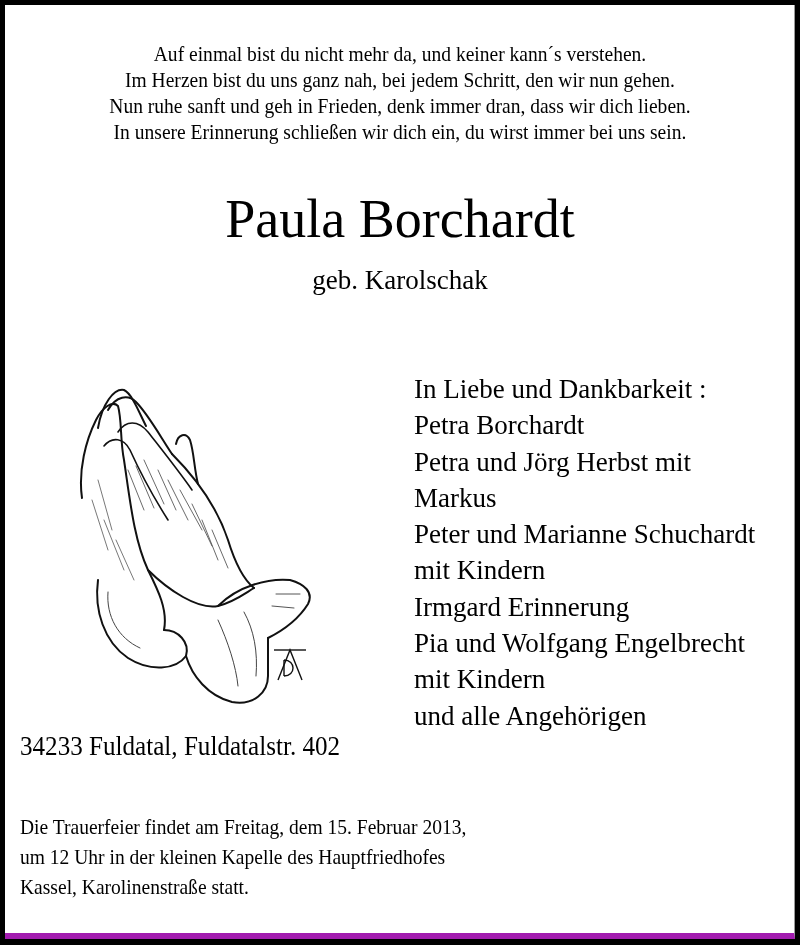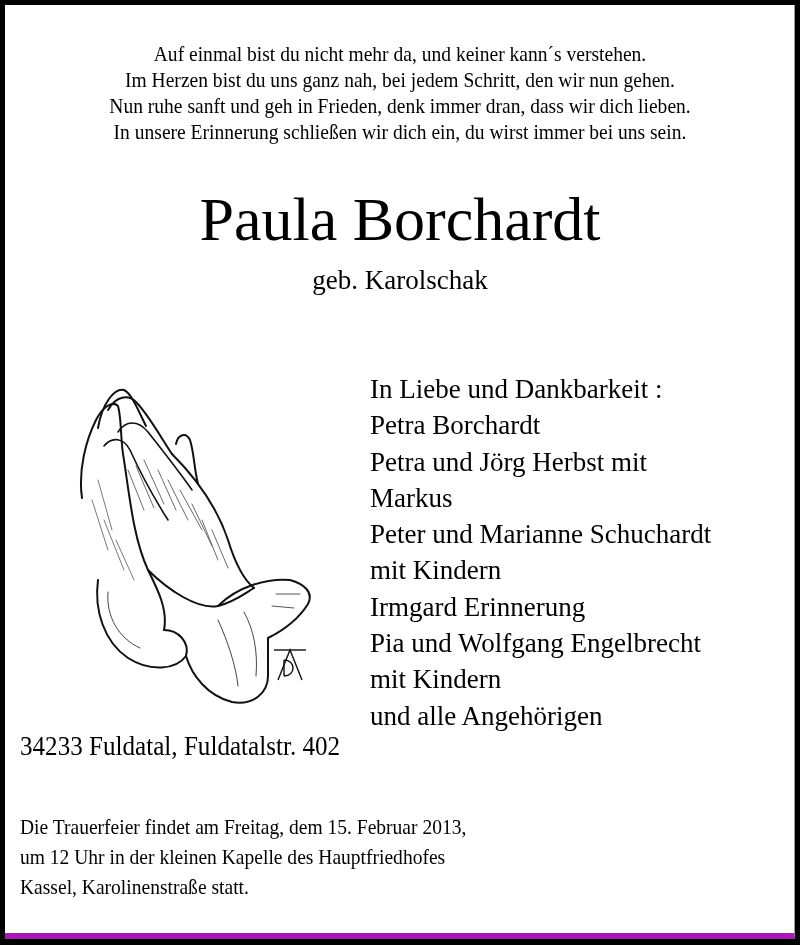--- a/index.html
+++ b/index.html
@@ -40,21 +40,21 @@
       transform: scaleX(0.93);
       transform-origin: center;
       white-space: nowrap;
     }
     .title {
       position: absolute;
       left: 0;
       top: 172px;
       width: 790px;
       text-align: center;
-      font-size: 62px;
+      font-size: 54px;
       line-height: 84px;
       white-space: nowrap;
     }
     .maiden {
       position: absolute;
       left: 0;
       top: 259px;
       width: 790px;
       text-align: center;
       font-size: 27px;
@@ -84,20 +84,21 @@
     .mourners {
       position: absolute;
       left: 365px;
       top: 366px;
       font-size: 27px;
       line-height: 36.3px;
       white-space: nowrap;
     }
     .mourners .line {
       display: block;
+      margin-left: 44px;
     }
     .address {
       position: absolute;
       left: 15px;
       top: 723px;
       font-size: 27px;
       line-height: 36px;
       white-space: nowrap;
       transform: scaleX(0.93);
       transform-origin: left;

